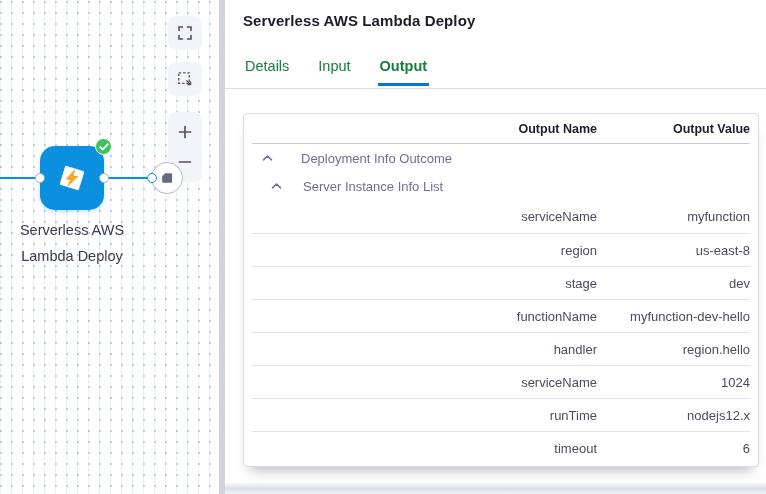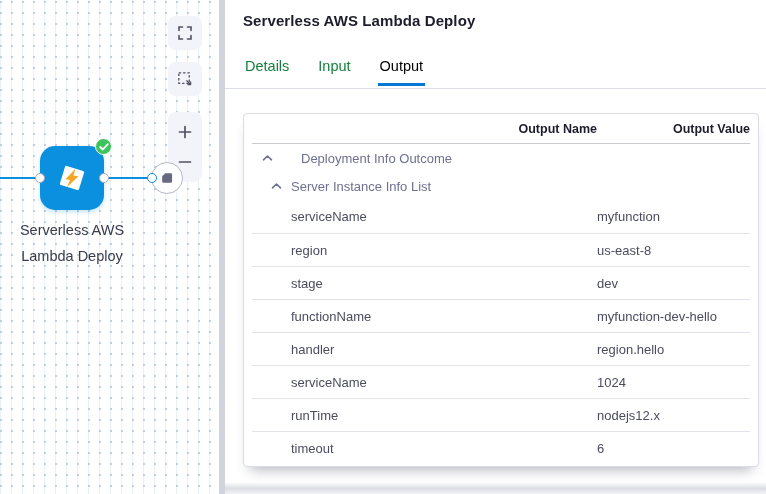--- a/index.html
+++ b/index.html
@@ -70,45 +70,45 @@
   .panel { position:absolute; left:225px; top:0; width:541px; height:494px; background:#ffffff; }
   .panel-title {
     position:absolute; left:18px; top:12px;
     font-size:15px; font-weight:700; color:#1d1d2b; letter-spacing:.1px;
   }
   .tabs { position:absolute; left:18px; top:56px; display:flex; gap:25px; }
   .tab {
     font-size:14.5px; line-height:20px; color:#15803d;
     padding:0 2px 7px 2px; cursor:pointer; border-bottom:3px solid transparent;
   }
-  .tab.active { color:#000000; font-weight:400; border-bottom-color:#0278d5; }
+  .tab.active { color:#15803d; font-weight:700; border-bottom-color:#0278d5; }
   .tabs-border { position:absolute; left:0; right:0; top:88px; height:1px; background:#dcdde6; }
 
   .card {
     position:absolute; left:18px; top:113px; width:516px; height:354px;
     background:#ffffff; border:1px solid #d9dbe6; border-radius:4px;
     box-shadow:0 10px 12px -7px rgba(96,98,114,0.45);
     overflow:hidden;
   }
   .card-inset { margin:0 8px; }
   .thead {
     display:grid; grid-template-columns:345px 1fr; align-items:center;
     height:30px; border-bottom:1px solid #c7c9d4;
     font-size:12.5px; font-weight:700; color:#1d1d2b;text-align:right;
   }
   .group-row {
     display:flex; align-items:center; height:28px;
     font-size:13px; color:#6e7090; cursor:pointer;
   }
   .group-row .chev { display:flex; align-items:center; }
   .g1 .chev { margin-left:10px; } .g1 .glabel { margin-left:28px; }
-  .g2 .chev { margin-left:19px; } .g2 .glabel { margin-left:9px; }
+  .g2 .chev { margin-left:19px; } .g2 .glabel { margin-left:21px; }
   .data-row {
     display:grid; grid-template-columns:345px 1fr; align-items:center;
-    height:33px; font-size:13px; color:#4b4c5e;
+    height:33px; font-size:13px; color:#4b4c5e;text-align:right;
   }
   .data-row + .data-row { border-top:1px solid #e2e3ec; }
   .data-row .key { padding-left:39px; }
 
   .bottom-fade {
     position:absolute; left:0; right:0; bottom:0; height:12px;
     background:linear-gradient(to bottom, rgba(217,219,226,0) 0%, #dbdde4 55%, #f2f3f6 100%);
     pointer-events:none;
   }
 

